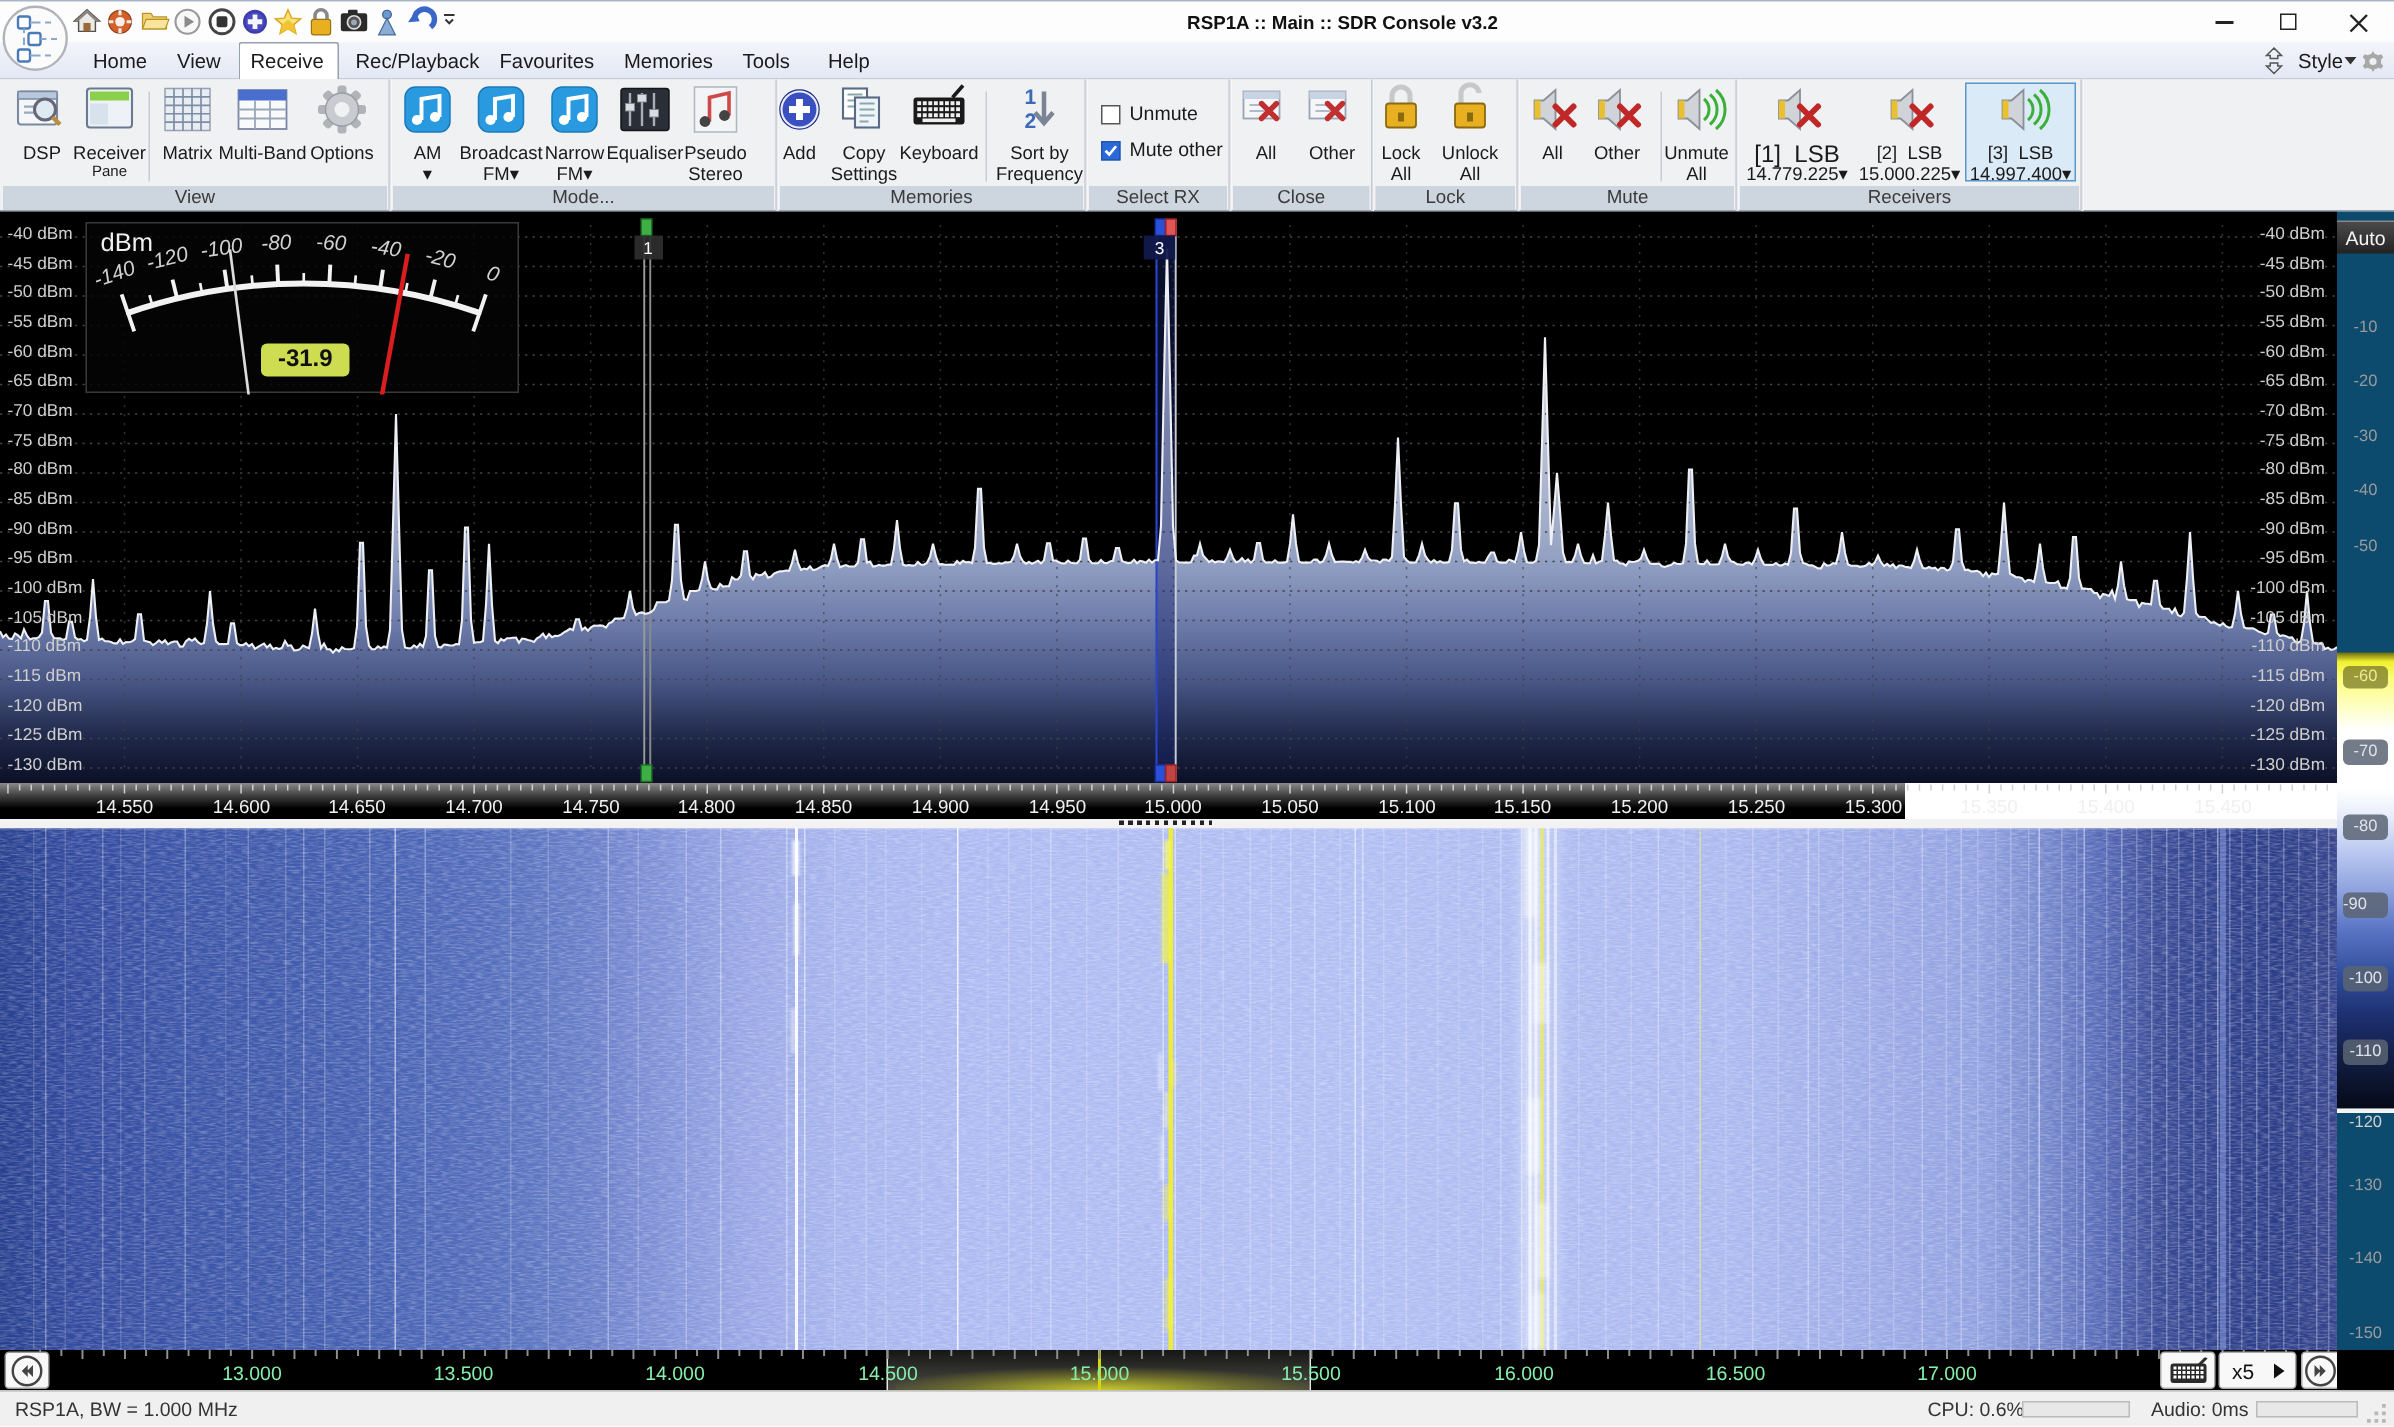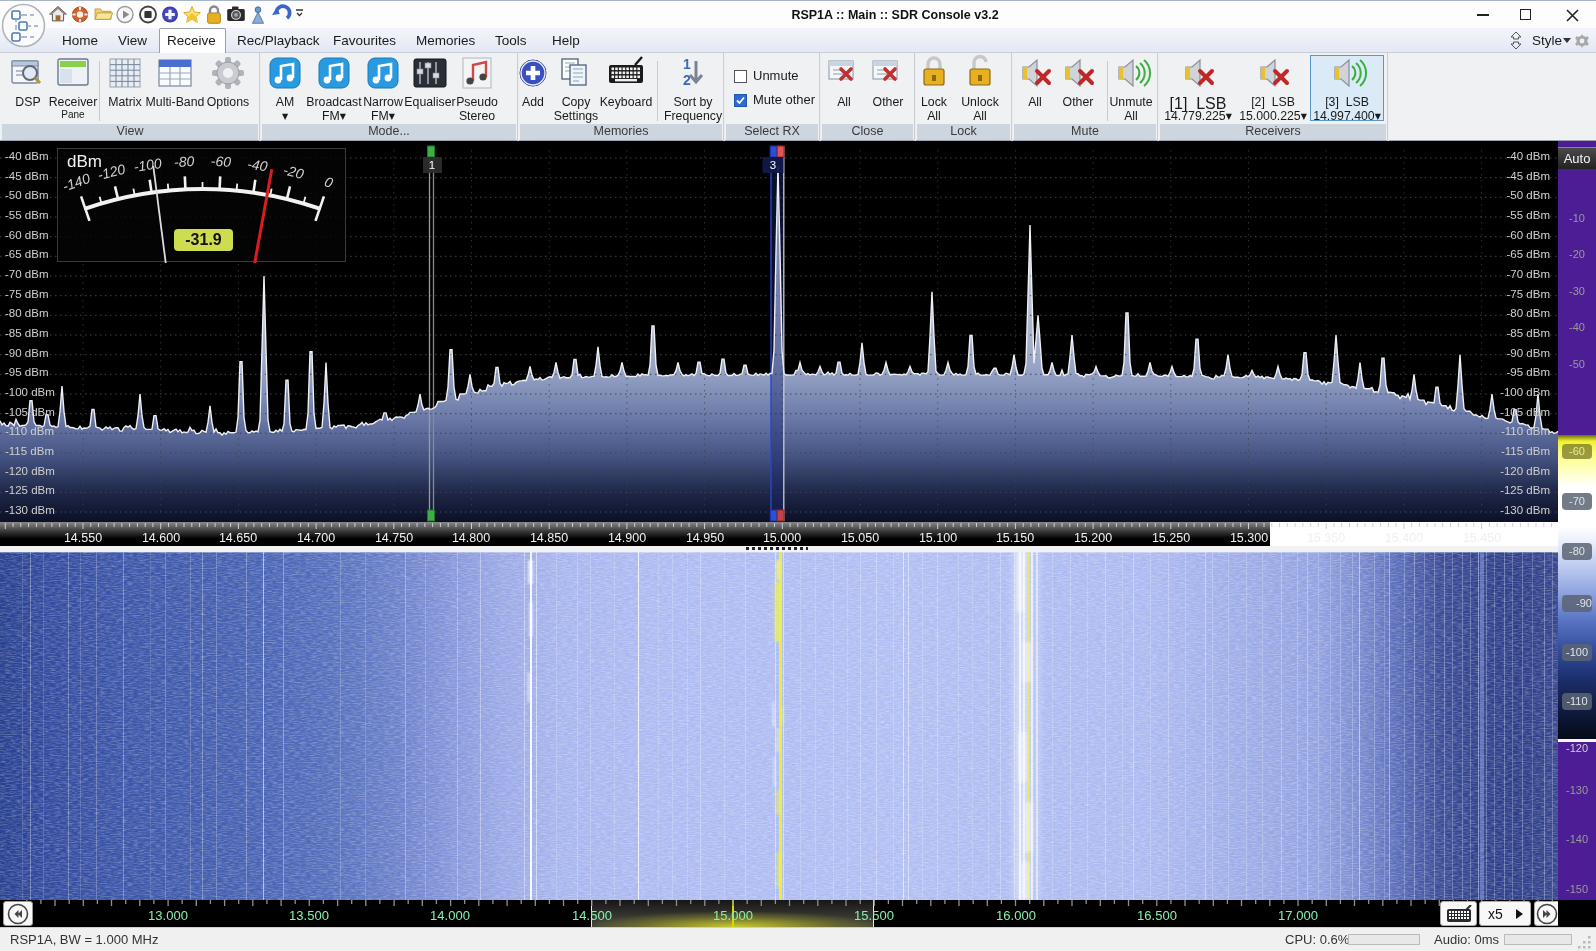--- a/index.html
+++ b/index.html
@@ -469,34 +469,34 @@
 <div style="position:absolute;right:8px;top:265px;">-105 dBm</div>
 <div style="position:absolute;right:8px;top:284px;">-110 dBm</div>
 <div style="position:absolute;right:8px;top:304px;">-115 dBm</div>
 <div style="position:absolute;right:8px;top:324px;">-120 dBm</div>
 <div style="position:absolute;right:8px;top:343px;">-125 dBm</div>
 <div style="position:absolute;right:8px;top:363px;">-130 dBm</div>
 
   </div>
 </div>
 
-<div class="abs" style="left:1558px;top:141px;width:38px;height:786px;background:#4c1d95;">
+<div class="abs" style="left:1558px;top:141px;width:38px;height:786px;background:#0c4a6e;">
   <div class="abs" style="left:0;top:6px;width:38px;height:22px;background:linear-gradient(#4a4a4a,#222);color:#f5f5f5;font-size:13px;text-align:center;line-height:22px;border-top:1px solid #888;">Auto</div>
   <div class="abs" style="left:0;top:294px;width:38px;height:304px;background:linear-gradient(#6a6a10 0%,#f0f030 2%,#fdfd80 6%,#ffffff 17%,#ffffff 30%,#e6ecfa 36%,#b9c7f0 44%,#8fa3de 52%,#5a74c4 61%,#33509e 70%,#1c2f6e 80%,#0e1838 92%,#060a18 100%);"></div>
   <div style="position:absolute;left:0;top:71px;width:38px;text-align:center;color:#9a9a9a;font-size:11px;">-10</div>
 <div style="position:absolute;left:0;top:107px;width:38px;text-align:center;color:#9a9a9a;font-size:11px;">-20</div>
 <div style="position:absolute;left:0;top:144px;width:38px;text-align:center;color:#9a9a9a;font-size:11px;">-30</div>
 <div style="position:absolute;left:0;top:180px;width:38px;text-align:center;color:#9a9a9a;font-size:11px;">-40</div>
 <div style="position:absolute;left:0;top:217px;width:38px;text-align:center;color:#9a9a9a;font-size:11px;">-50</div>
 <div style="position:absolute;left:0;top:643px;width:38px;text-align:center;color:#9a9a9a;font-size:11px;">-130</div>
 <div style="position:absolute;left:0;top:692px;width:38px;text-align:center;color:#9a9a9a;font-size:11px;">-140</div>
 <div style="position:absolute;left:0;top:742px;width:38px;text-align:center;color:#9a9a9a;font-size:11px;">-150</div>
 <div style="position:absolute;left:4px;top:352px;width:30px;height:17px;background:rgba(90,100,115,.85);border-radius:4px;color:#dfe4ea;font-size:11px;text-align:center;line-height:17px;">-70</div>
 <div style="position:absolute;left:4px;top:402px;width:30px;height:17px;background:rgba(90,100,115,.85);border-radius:4px;color:#dfe4ea;font-size:11px;text-align:center;line-height:17px;">-80</div>
-<div style="position:absolute;left:4px;top:454px;width:30px;height:17px;background:rgba(90,100,115,.85);border-radius:4px;color:#dfe4ea;font-size:11px;text-align:right;line-height:17px;">-90</div>
+<div style="position:absolute;left:4px;top:454px;width:30px;height:17px;background:rgba(90,100,115,.85);border-radius:4px;color:#dfe4ea;font-size:11px;text-align:left;line-height:17px;">-90</div>
 <div style="position:absolute;left:4px;top:503px;width:30px;height:17px;background:rgba(90,100,115,.85);border-radius:4px;color:#dfe4ea;font-size:11px;text-align:center;line-height:17px;">-100</div>
 <div style="position:absolute;left:4px;top:552px;width:30px;height:17px;background:rgba(90,100,115,.85);border-radius:4px;color:#dfe4ea;font-size:11px;text-align:center;line-height:17px;">-110</div>
 <div style="position:absolute;left:4px;top:303px;width:30px;height:15px;background:rgba(120,120,40,.75);border-radius:4px;color:#eaea9a;font-size:11px;text-align:center;line-height:15px;">-60</div>
 <div style="position:absolute;left:0;top:598px;width:38px;height:3px;background:#f5f5f5;"></div>
 <div style="position:absolute;left:0;top:601px;width:38px;text-align:center;color:#cfcfcf;font-size:11px;">-120</div>
 
 </div>
 
 <div class="abs" style="left:0;top:522px;width:1270px;height:24px;background:linear-gradient(#8a8a8a,#3a3a3a 38%,#000 70%);color:#f0f0f0;font-size:12.5px;">
   <svg width="1558" height="8" style="position:absolute;top:0;left:0;">

